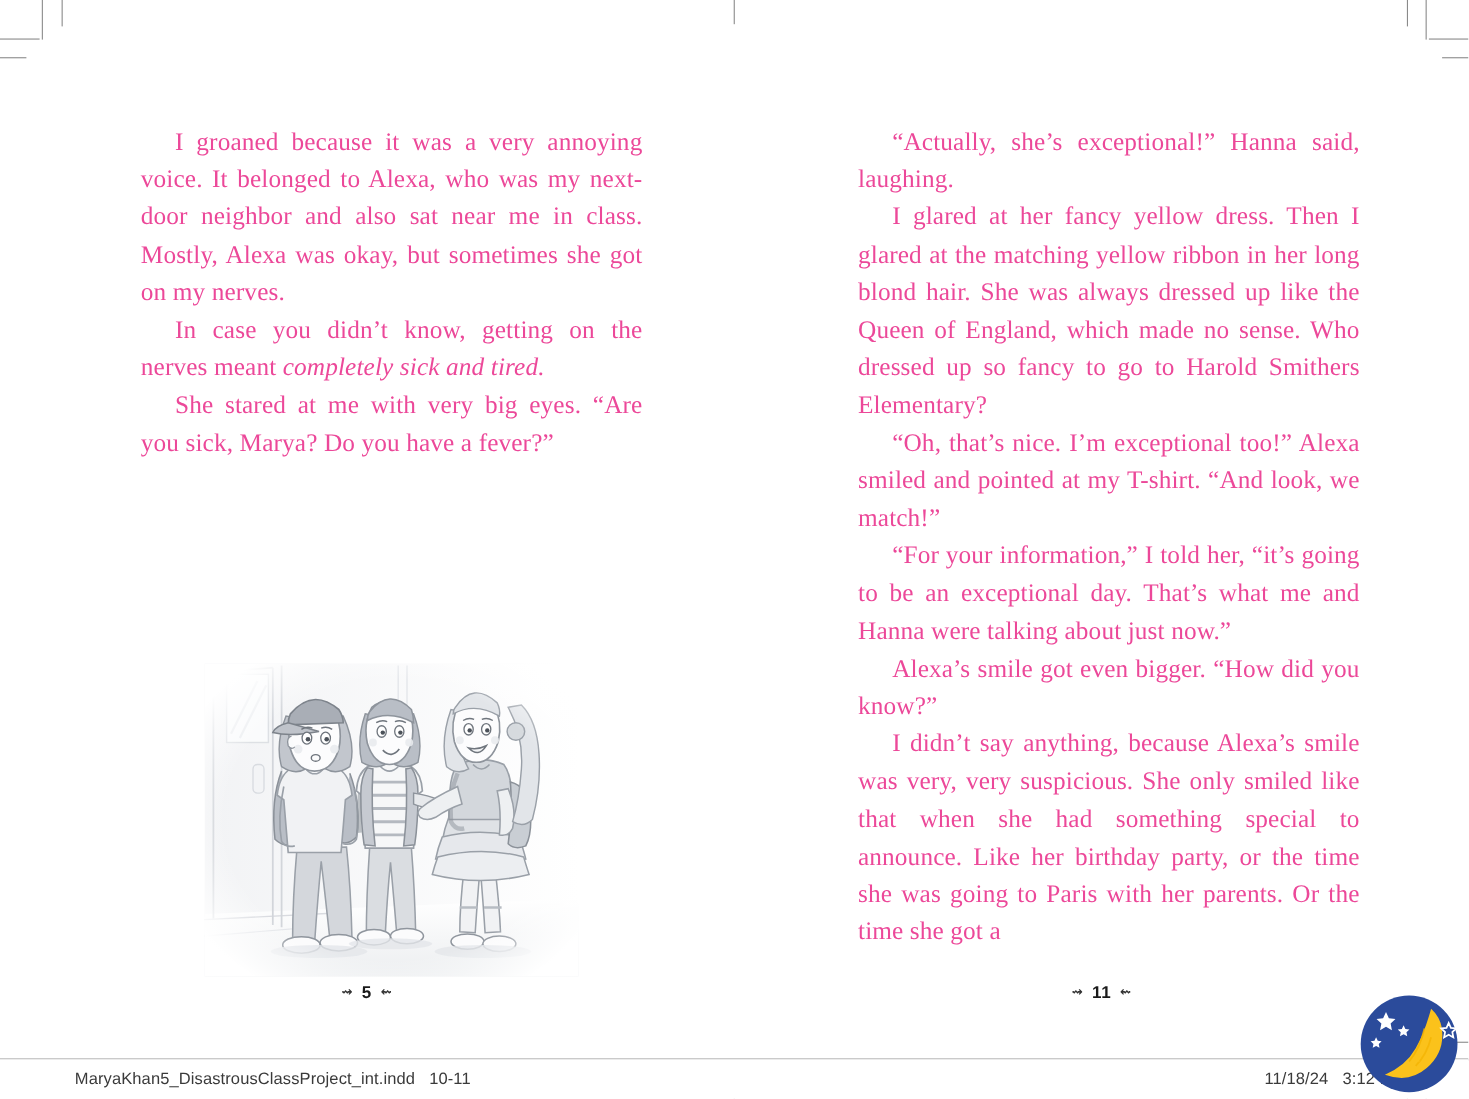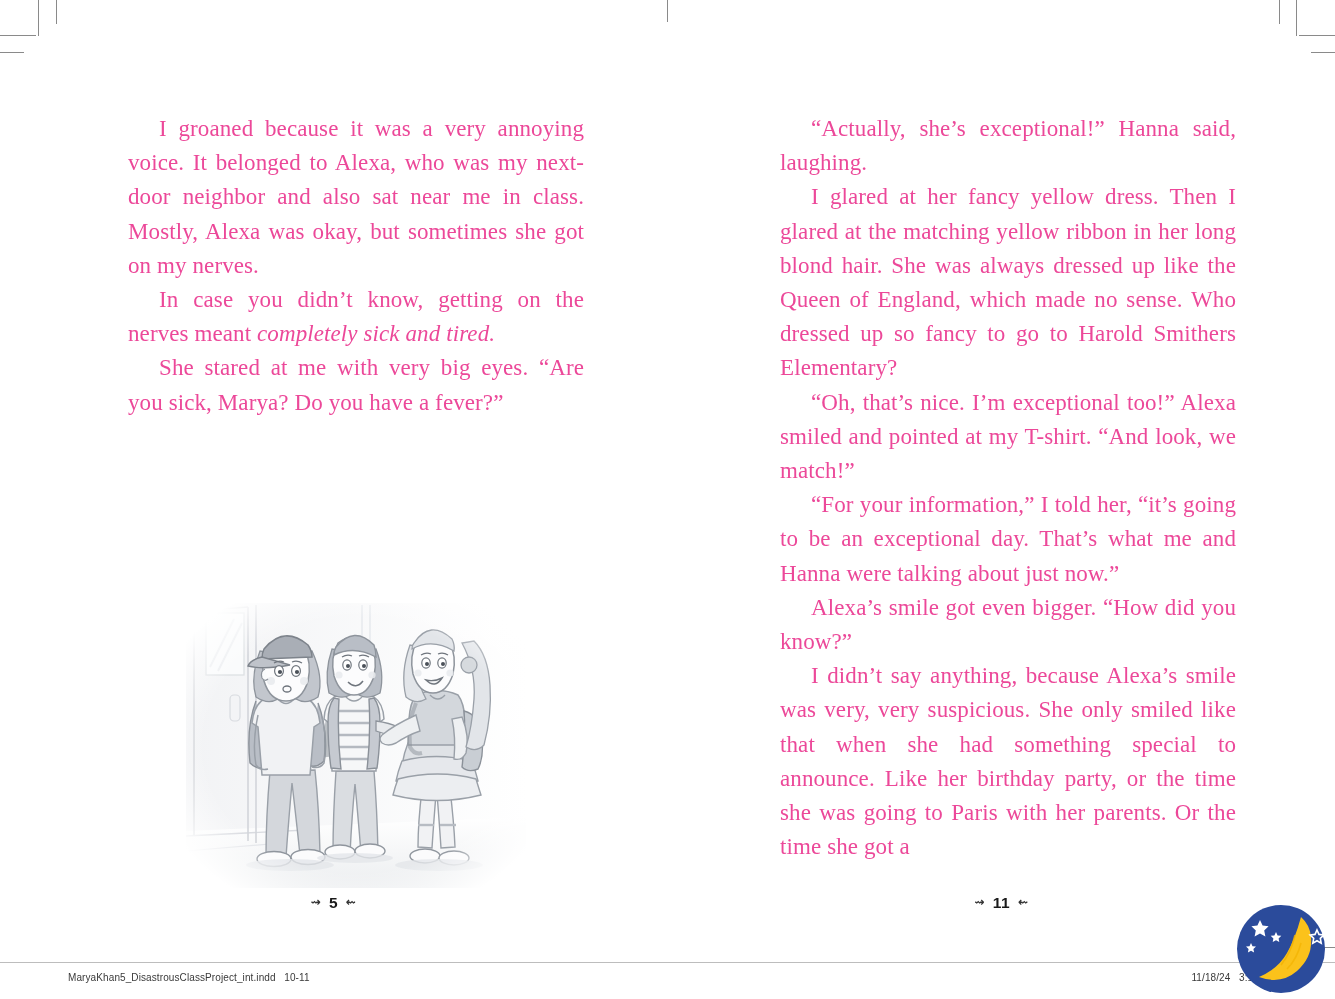--- a/index.html
+++ b/index.html
@@ -100,21 +100,21 @@
     bottom: 0;
     width: 1335px;
     height: 36px;
     border-top: 1px solid #bdbdbd;
     background: #ffffff;
   }
   .slug-text {
     position: absolute;
     top: 9px;
     font-family: "Liberation Sans", "DejaVu Sans", sans-serif;
-    font-size: 10px;
+    font-size: 15px;
     color: #3a3a3a;
     white-space: pre;
     letter-spacing: 0.1px;
   }
   .slug-left  { left: 68px; }
   .slug-right { right: 58px; text-align: right; }
 
   
   .badge {
     position: absolute;

